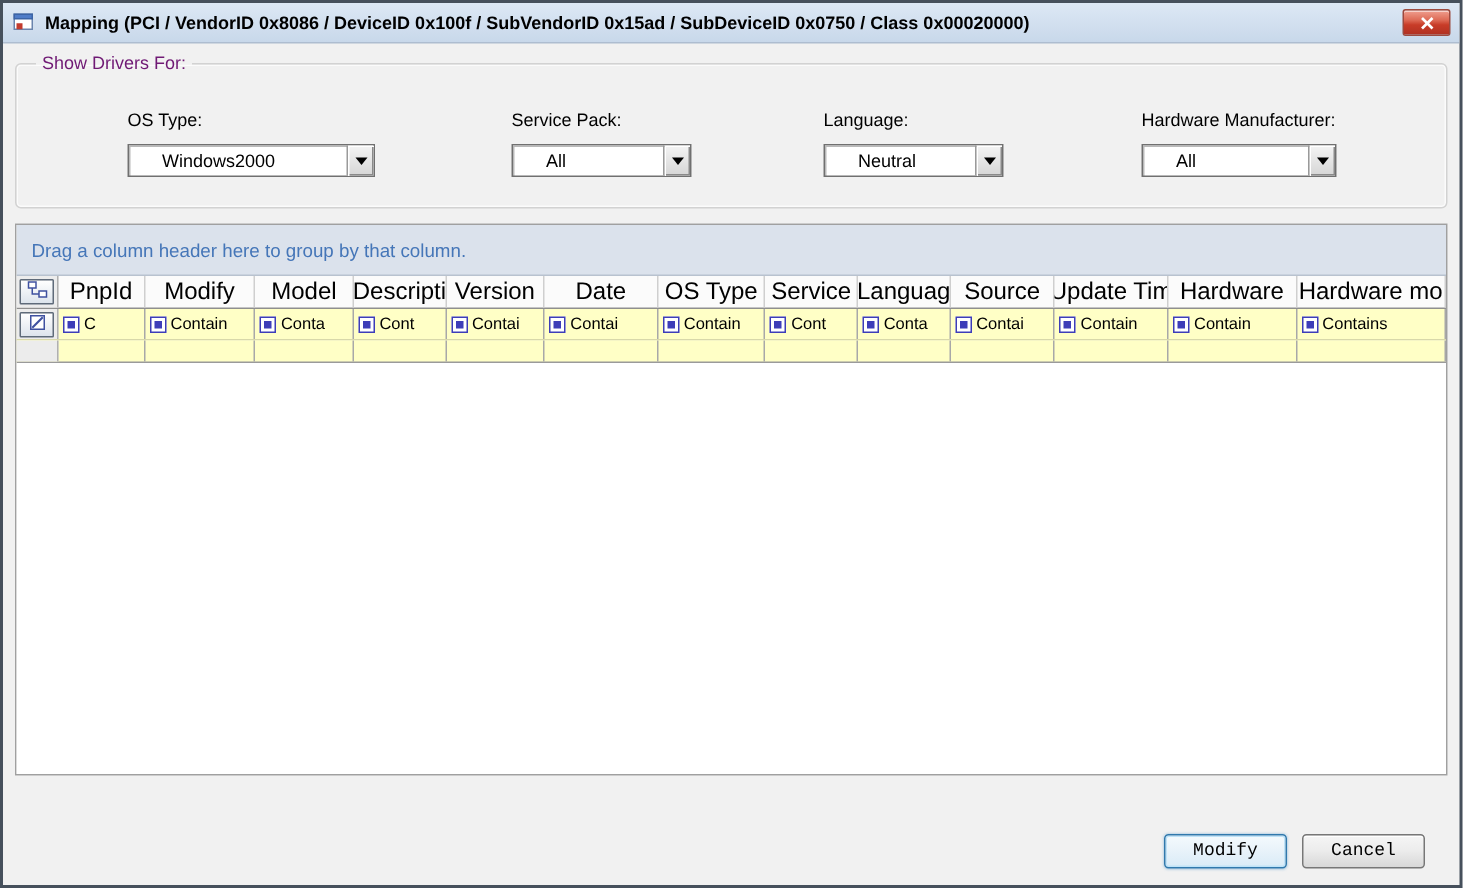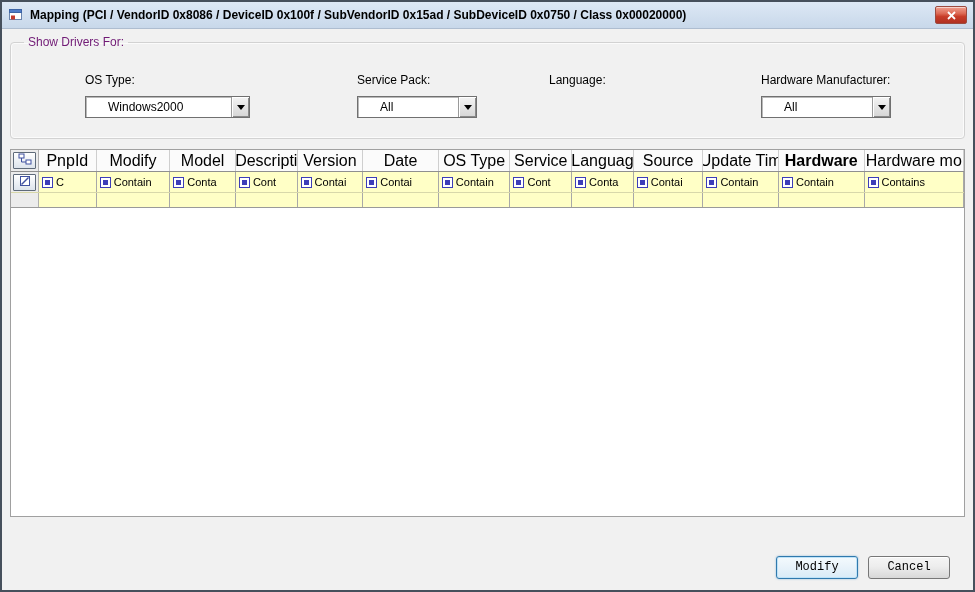--- a/index.html
+++ b/index.html
@@ -97,21 +97,21 @@
     box-shadow: inset 1px 1px 0 #ffffff, inset -1px -1px 0 #8a8a8a;
     display: flex; align-items: center; justify-content: center;
   }
   .combo-arrow {
     width: 0; height: 0;
     border-left: 4px solid transparent; border-right: 4px solid transparent;
     border-top: 5px solid #000;
     margin-top: 1px;
   }
   .f0 { left: 74px; }  .f0 .combo { width: 165px; }
-  .f1 { left: 346px; } .f1 .combo { width: 120px; }
+  .f1 { left: 330px; } .f1 .combo { width: 120px; }
   .f2 { left: 538px; } .f2 .combo { width: 120px; }
   .f3 { left: 750px; } .f3 .combo { width: 130px; }
 
   
   .grid {
     margin: 10px 8px 0 8px;
     height: 368px;
     border: 1px solid var(--grid-border, #a0a0a0);
     background: #fff;
     display: flex; flex-direction: column;
@@ -242,34 +242,43 @@
       <div class="combo">
         <span class="combo-value">All</span>
         <span class="combo-btn">
             <span class="combo-arrow"></span>
           </span>
       </div>
     </div>
 
     <div class="field f2">
       <label>Language:</label>
+      <div class="combo">
+        <span class="combo-value">Neutral</span>
+        <span class="combo-btn">
+            <span class="combo-arrow"></span>
+          </span>
+      </div>
     </div>
 
     <div class="field f3">
       <label>Hardware Manufacturer:</label>
       <div class="combo">
         <span class="combo-value">All</span>
         <span class="combo-btn">
             <span class="combo-arrow"></span>
           </span>
       </div>
     </div>
   </fieldset>
 
   <div class="grid">
+    <div class="group-panel">
+      <span>Drag a column header here to group by that column.</span>
+    </div>
 
     <div class="hrow" id="header-row">
       <div class="selcell">
         <button class="selbtn">
           <span>
             <svg width="14" height="12" viewBox="0 0 14 12">
               <rect x="1" y="1" width="5" height="4" fill="#ffffff" stroke="#3f51a0"></rect>
               <rect x="8" y="7" width="5" height="4" fill="#ffffff" stroke="#3f51a0"></rect>
               <path d="M3.5 5 V9 H8" fill="none" stroke="#3f51a0"></path>
             </svg>
@@ -281,21 +290,21 @@
         <div class="hcell" style="width: 74px;">Modify</div>
         <div class="hcell" style="width: 66px;">Model</div>
         <div class="hcell" style="width: 62px;">Descripti</div>
         <div class="hcell" style="width: 66px;">Version</div>
         <div class="hcell" style="width: 76px;">Date</div>
         <div class="hcell" style="width: 72px;">OS Type</div>
         <div class="hcell" style="width: 62px;">Service</div>
         <div class="hcell" style="width: 62px; text-align: center;">Languag</div>
         <div class="hcell" style="width: 70px;">Source</div>
         <div class="hcell" style="width: 76px;">Update Tim</div>
-        <div class="hcell" style="width: 86px; font-weight: bold;">Hardware</div>
+        <div class="hcell" style="width: 86px;">Hardware</div>
         <div class="hcell" style="width: 100px; flex: 1 1 auto;">Hardware mo</div>
       </div>
 
     <div class="frow" id="filter-row">
       <div class="selcell">
         <button class="selbtn">
           <span>
             <svg width="12" height="12" viewBox="0 0 12 12">
               <rect x="1.5" y="1.5" width="9" height="9" fill="#ffffff" stroke="#3f51a0"></rect>
               <line x1="2.5" y1="9.5" x2="9.5" y2="2.5" stroke="#3f51a0" stroke-width="1.4"></line>

